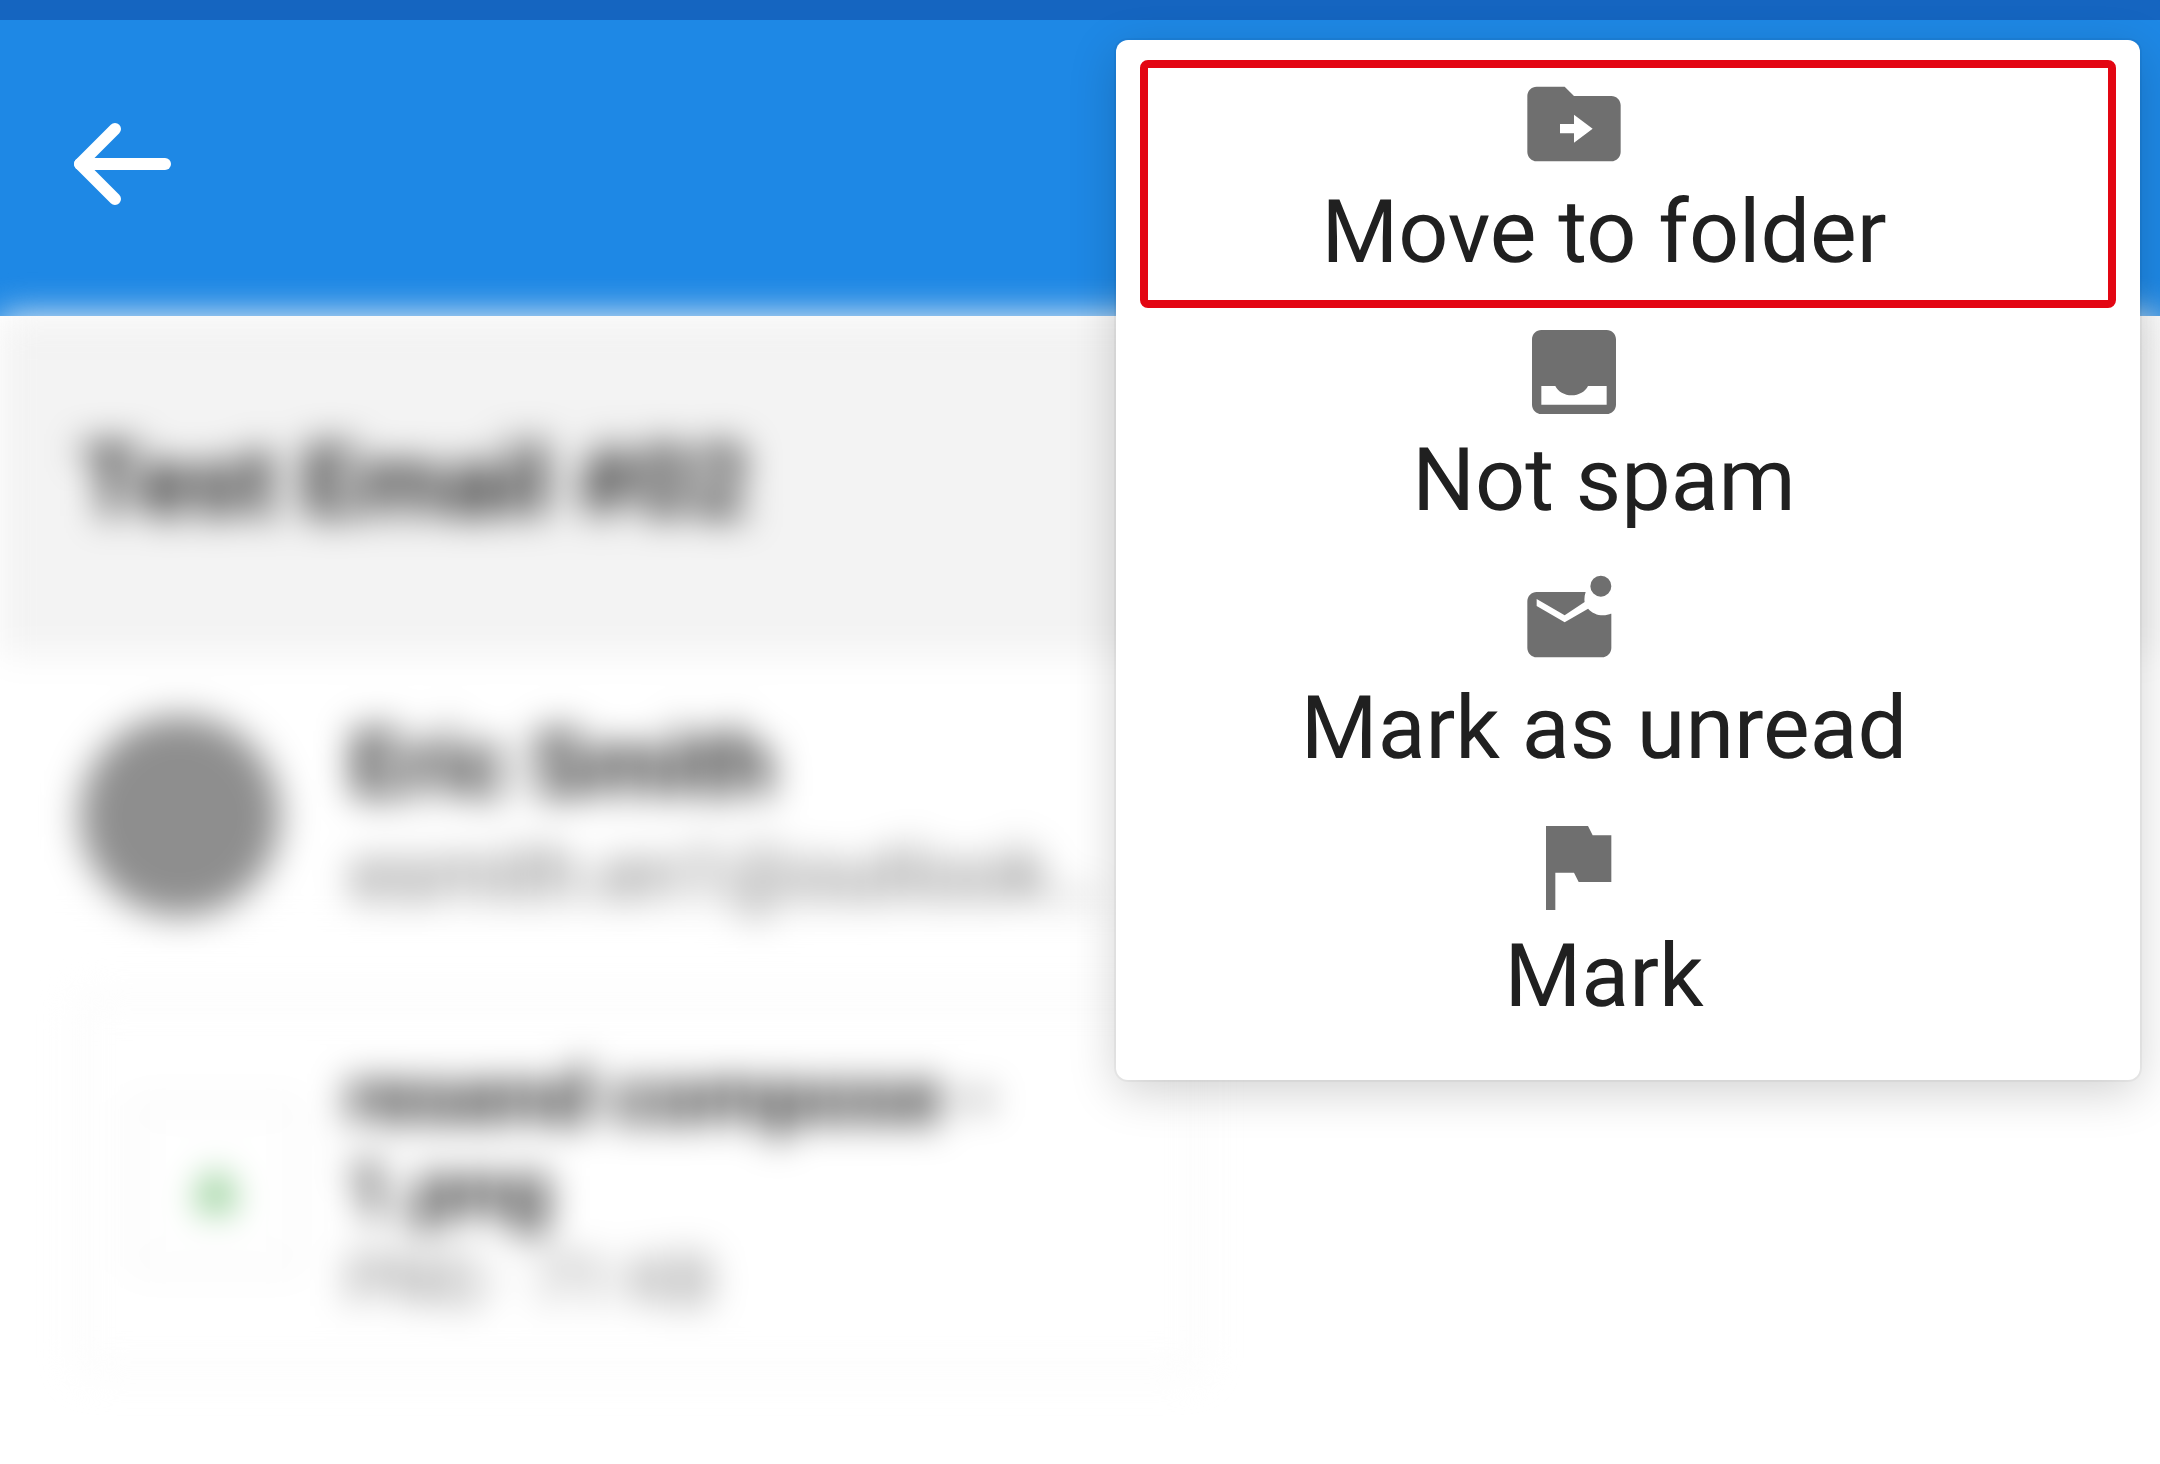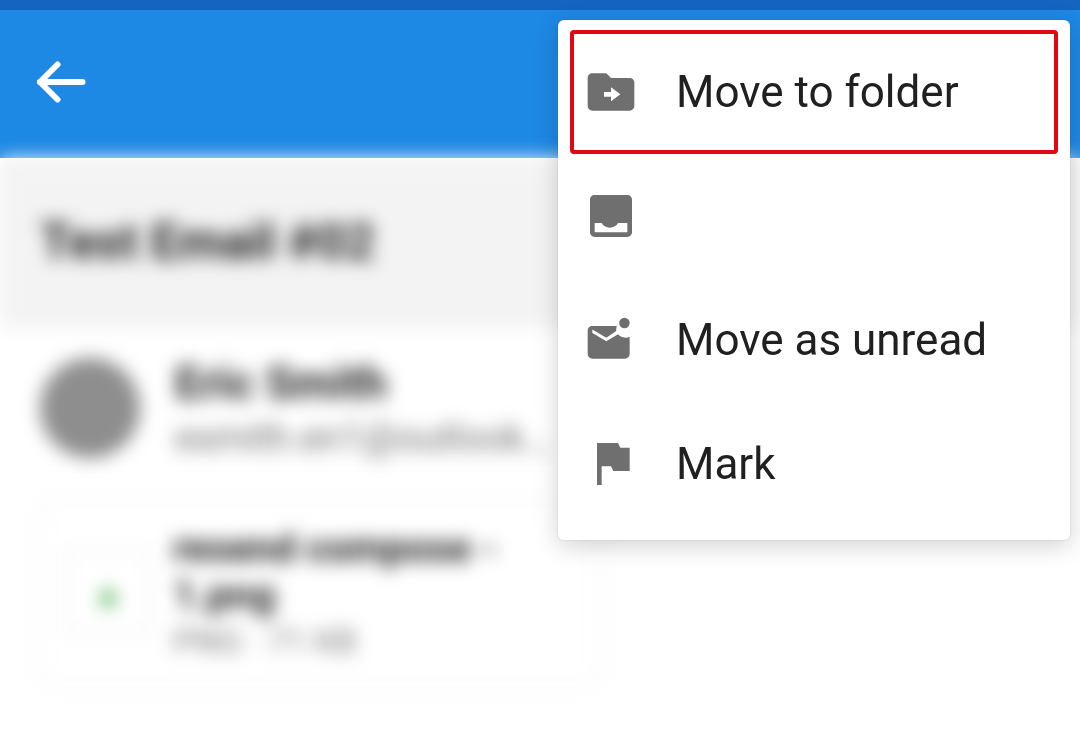--- a/index.html
+++ b/index.html
@@ -131,20 +131,21 @@
   .menu-item{
     display:flex;
     align-items:center;
     height:124px;
     padding:0 26px 0 2px;
     box-sizing:border-box;
     margin:0 12px;
     border:4px solid transparent;
     border-radius:4px;
     cursor:pointer;
+    flex-direction:column;
   }
   .menu-item.highlight{
     border-color:#e30613;
     margin-top:4px;
   }
   .menu-icon{
     width:70px;
     display:flex;
     justify-content:center;
     align-items:center;
@@ -208,29 +209,30 @@
     </span>
     <span class="menu-label">Move to folder</span>
   </div>
 
   <div class="menu-item">
     <span class="menu-icon">
       <svg viewBox="0 0 24 24">
           <path d="M19 3H5c-1.1 0-2 .9-2 2v14c0 1.1.9 2 2 2h14c1.1 0 2-.9 2-2V5c0-1.1-.9-2-2-2zm0 16H5v-4h3c.55 1.19 1.97 2 3.5 2s2.95-.81 3.5-2h4v4z"></path>
         </svg>
     </span>
+    <span class="menu-label">Not spam</span>
   </div>
 
   <div class="menu-item">
     <span class="menu-icon">
       <svg viewBox="0 0 24 24">
           <path d="M20 6.5V18c0 1.1-.9 2-2 2H4c-1.1 0-2-.9-2-2V8c0-1.1.9-2 2-2h10.5c-.17.48-.27 1-.27 1.54 0 .2.02.4.05.59L10 11 4 7.5V9l6 3.5 5.02-2.93c.79.87 1.93 1.43 3.21 1.43.63 0 1.23-.14 1.77-.38zM17.75 2.5a2.25 2.25 0 1 1 0 4.5 2.25 2.25 0 0 1 0-4.5z"></path>
         </svg>
     </span>
-    <span class="menu-label">Move as unread</span>
+    <span class="menu-label">Mark as unread</span>
   </div>
 
   <div class="menu-item">
     <span class="menu-icon">
       <svg viewBox="0 0 24 24">
           <path d="M6 3h9l1 2h4v10h-7l-1-2H8v8H6z"></path>
         </svg>
     </span>
     <span class="menu-label">Mark</span>
   </div>

